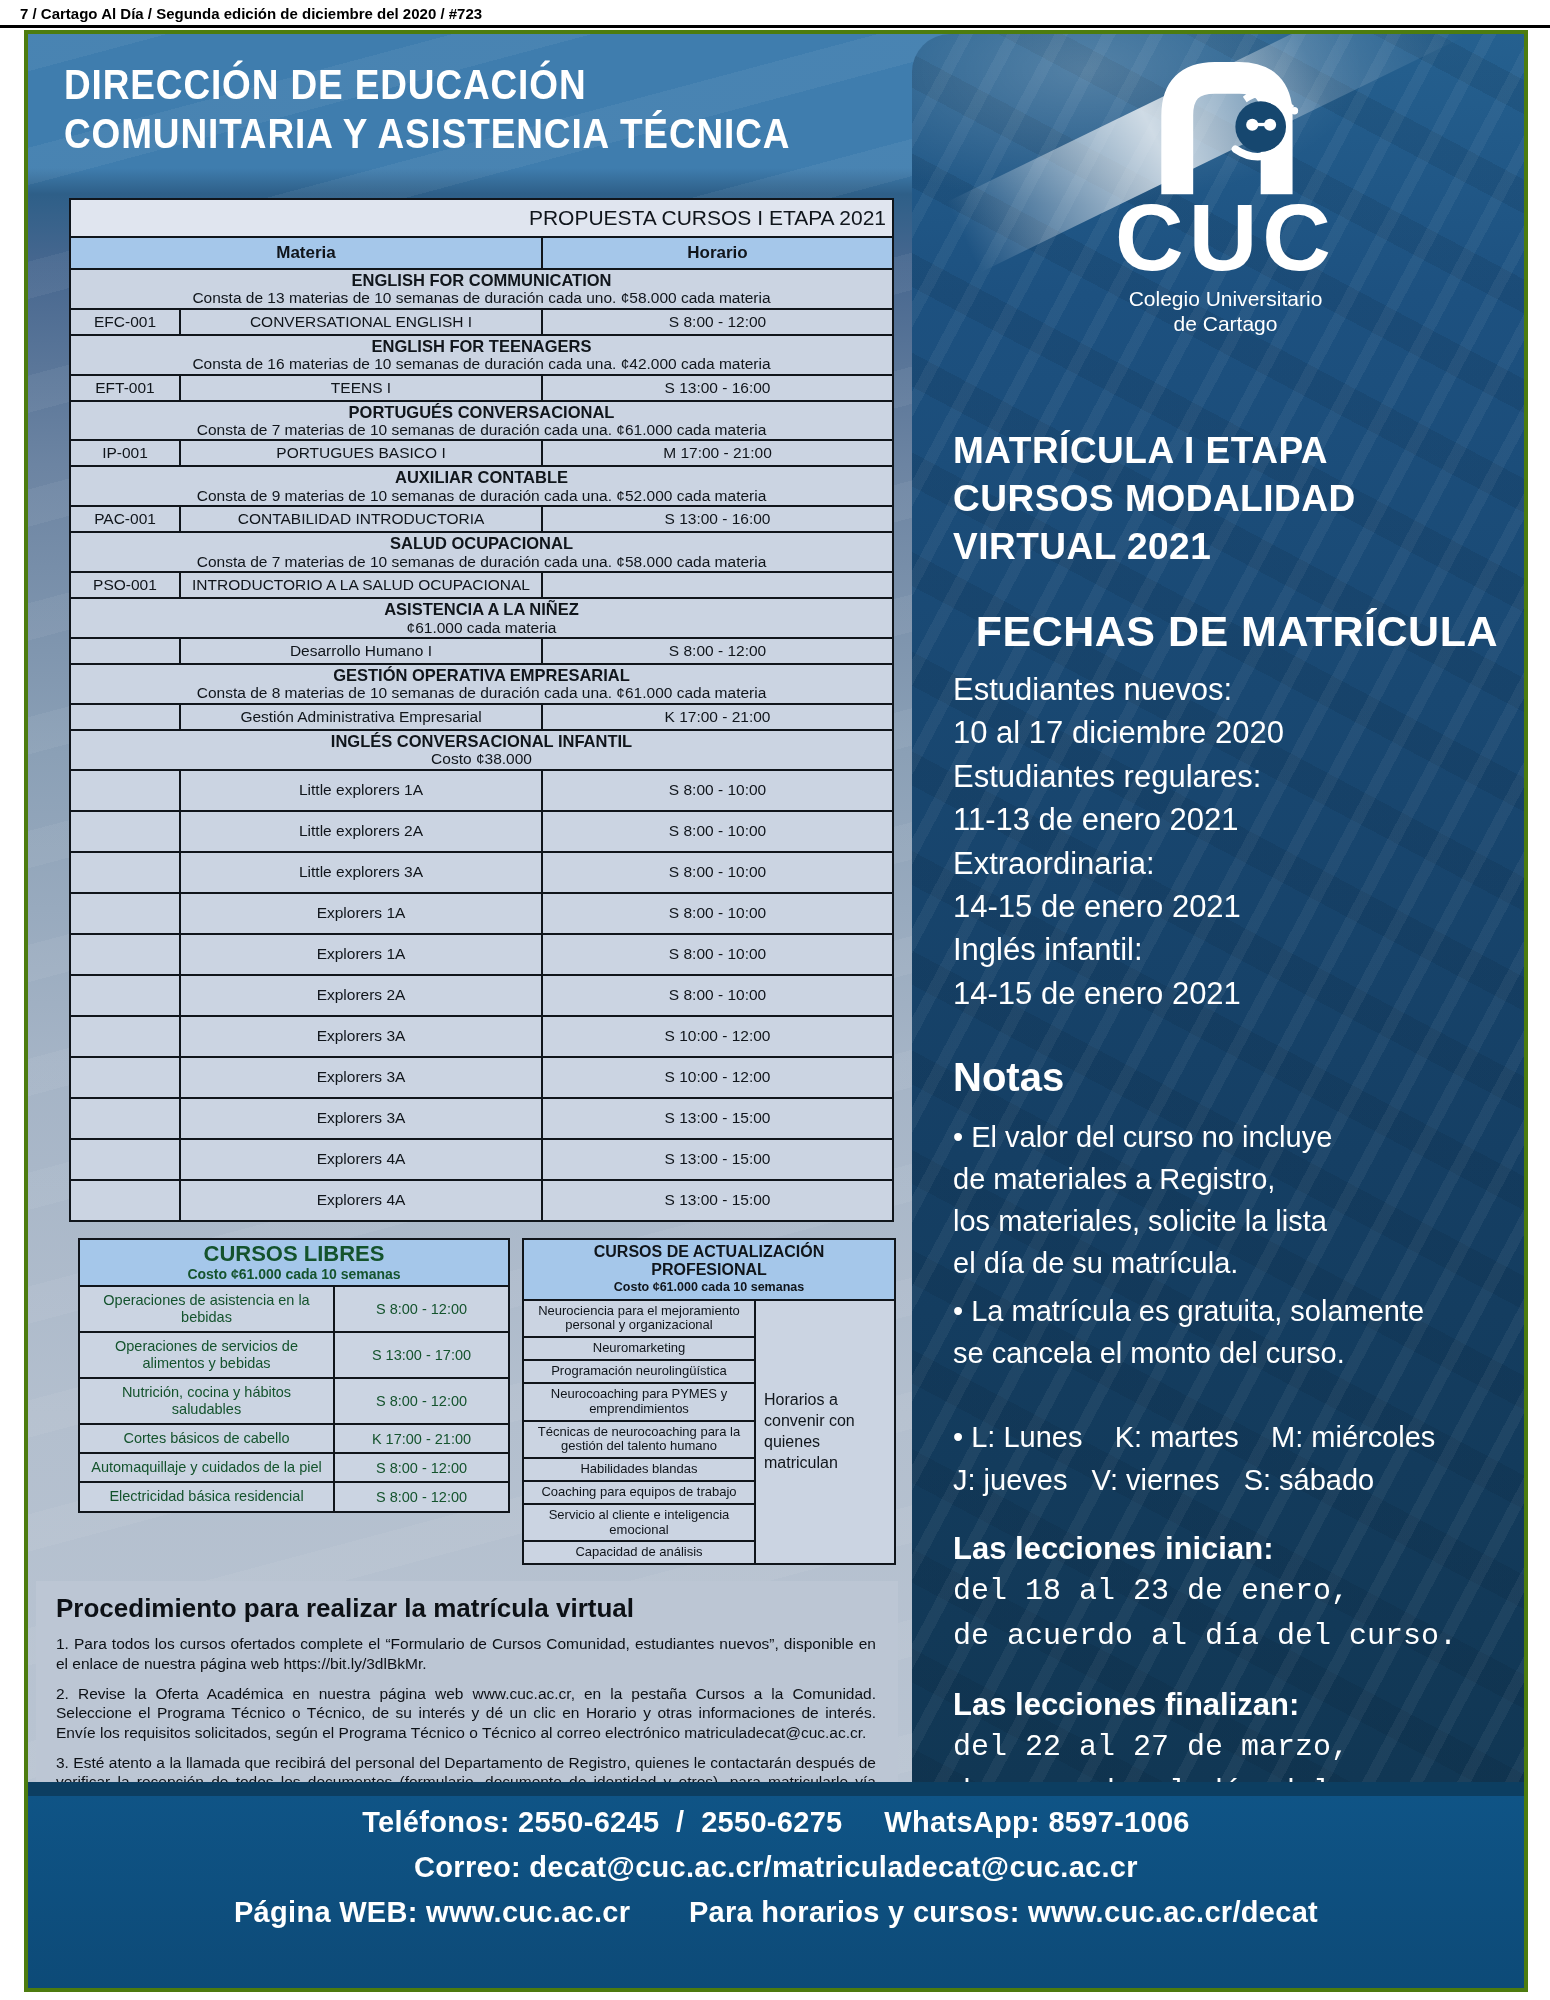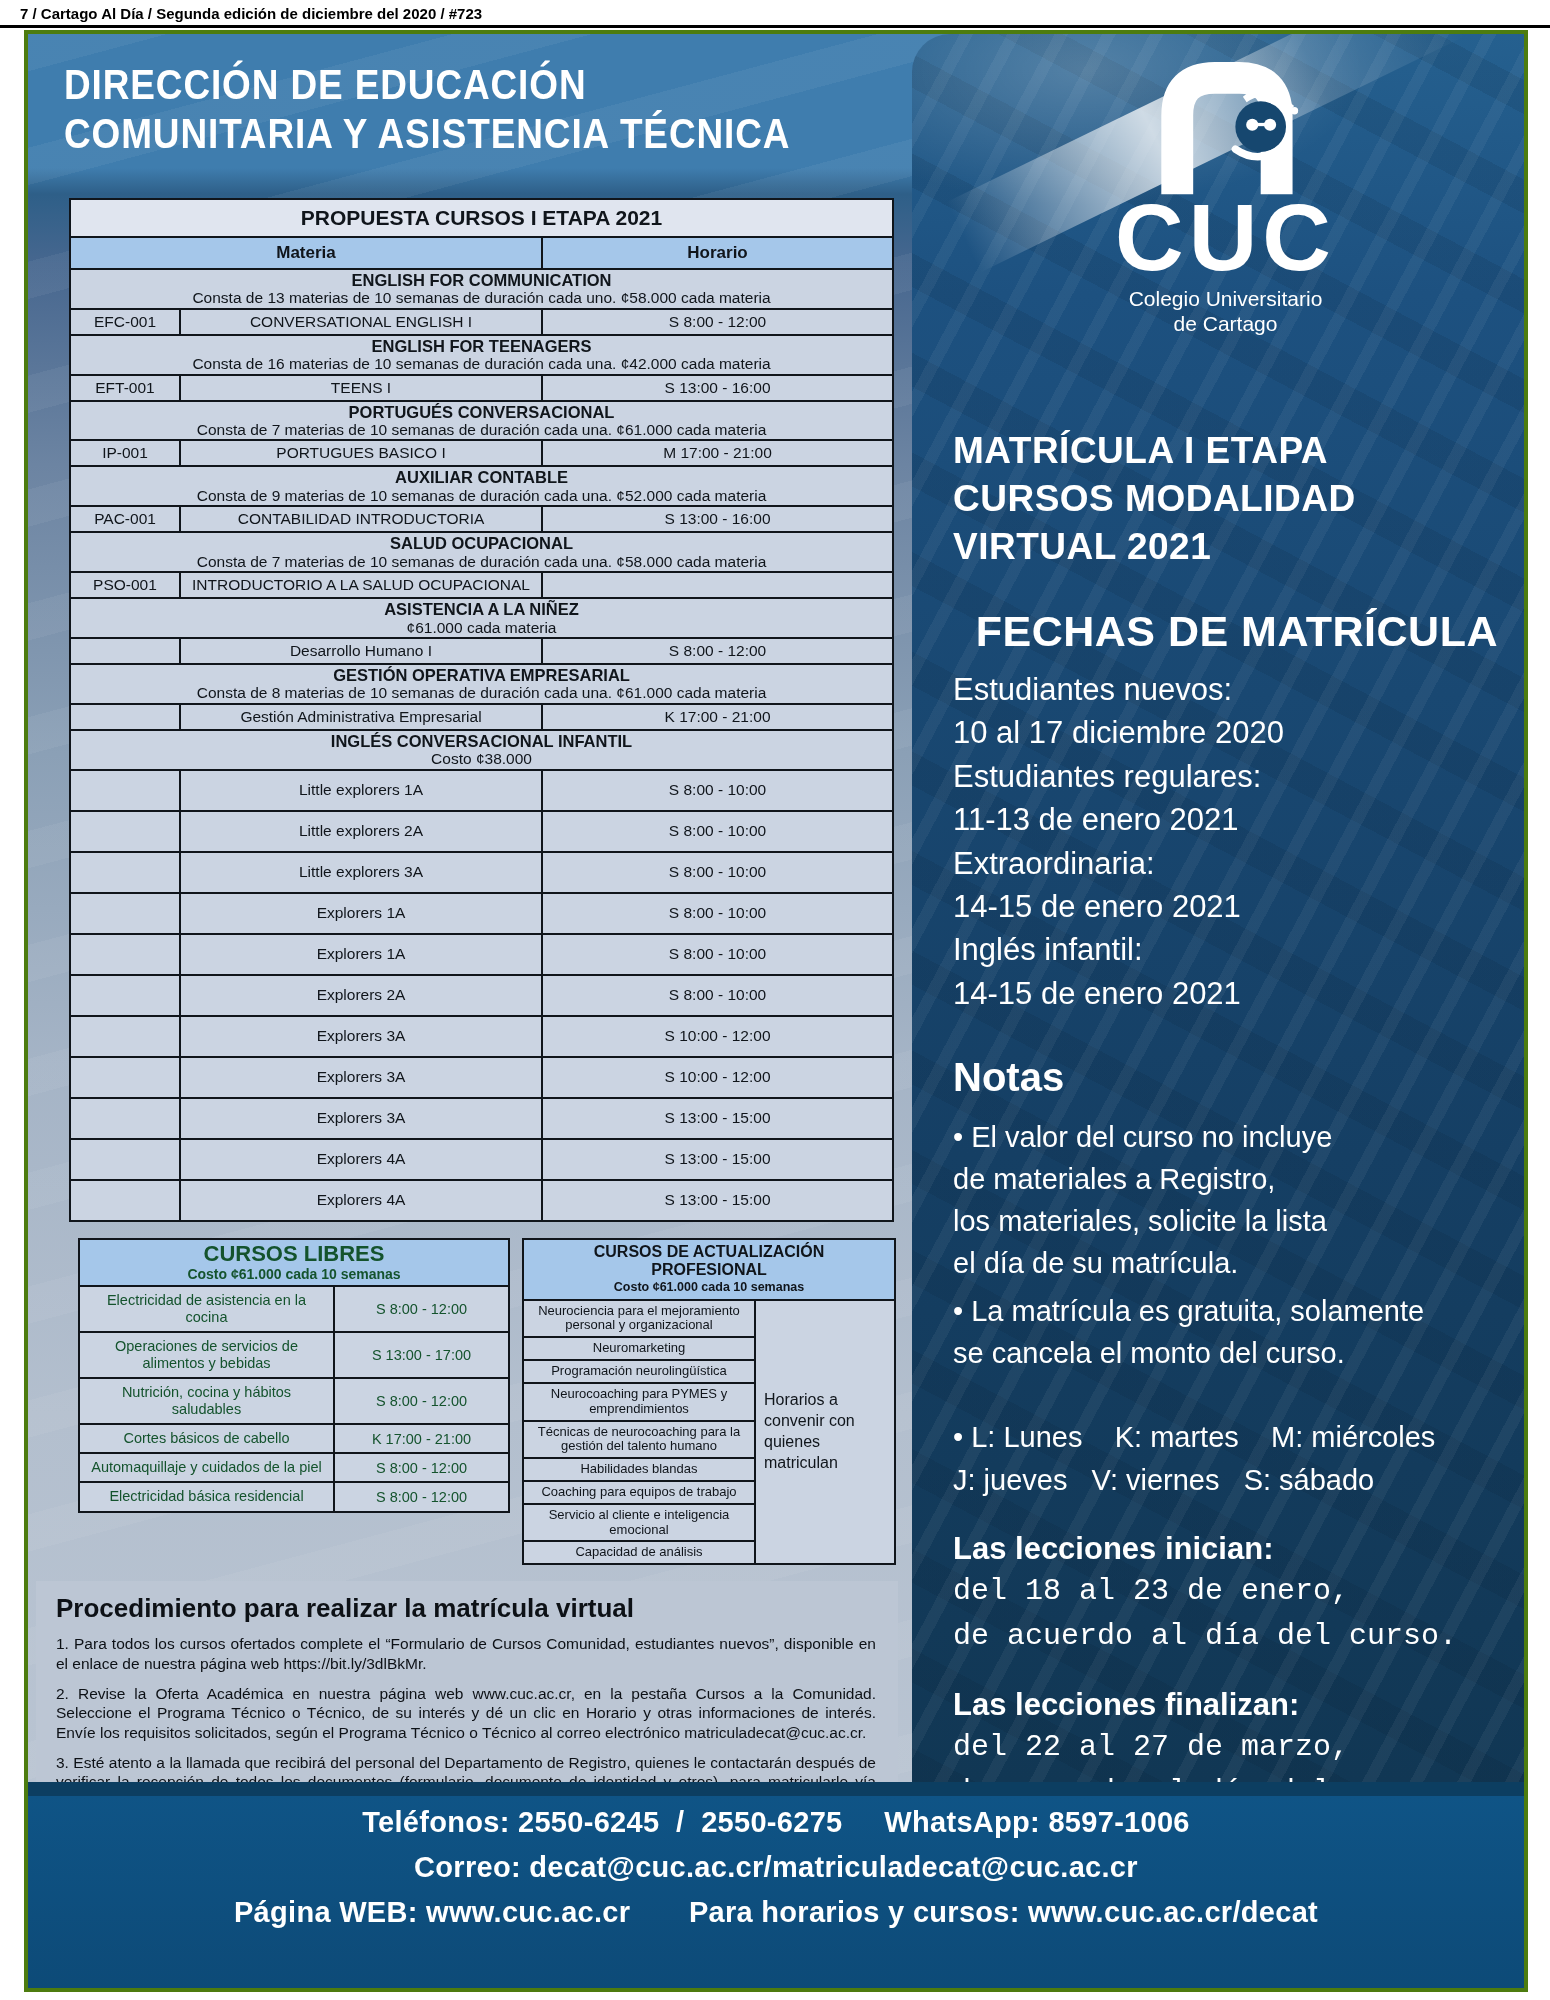--- a/index.html
+++ b/index.html
@@ -35,21 +35,21 @@
   
   .banner{height:134px;box-sizing:border-box;padding:26px 0 0 36px;}
   .banner-line{
     font-size:42px;font-weight:bold;color:#fff;line-height:1.17;letter-spacing:1px;
     transform:scaleX(0.88);transform-origin:left center;white-space:nowrap;
   }
   
   table{border-collapse:collapse;}
   .main-table{margin:30px 0 0 41px;width:823px;table-layout:fixed;background:#cbd4e2;}
   .main-table td{border:2.5px solid #10151b;text-align:center;vertical-align:middle;color:#10151b;padding:1px 6px;overflow:hidden;}
-  .title-row td{background:#e0e5ef;font-weight:bold;font-size:21px;height:34px;}
+  .title-row td{background:#e0e5ef;font-weight:normal;font-size:21px;height:34px;text-align:right;}
   .colhead-row td{background:#a5c7ea;font-weight:bold;font-size:17px;height:28px;}
   .sec-name{font-weight:bold;font-size:16.5px;line-height:1.12;}
   .sec-info{font-size:15.5px;line-height:1.12;}
   .sec-cell{padding:3px 4px;}
   .course-row td{font-size:15.5px;height:22px;}
   .infant-row td{height:37px;}
   
   .small-tables{display:flex;margin:16px 0 0 50px;gap:12px;align-items:flex-start;}
   .libres{width:430px;table-layout:fixed;background:#cbd4e2;}
   .libres th,.libres td{border:2.5px solid #10151b;color:#14532d;margin-left:48px;}
@@ -281,21 +281,21 @@
             <thead>
               <tr>
                 <th colspan="2" class="libres-head">
                   <div class="libres-title">CURSOS LIBRES</div>
                   <div class="libres-sub">Costo ¢61.000  cada 10 semanas</div>
                 </th>
               </tr>
             </thead>
             <tbody>
                 <tr>
-                  <td class="lib-course">Electricidad de asistencia en la cocina</td>
+                  <td class="lib-course">Operaciones de asistencia en la bebidas</td>
                   <td class="lib-time">S 8:00 - 12:00</td>
                 </tr>
                 <tr>
                   <td class="lib-course">Operaciones de servicios de alimentos y bebidas</td>
                   <td class="lib-time">S 13:00 - 17:00</td>
                 </tr>
                 <tr>
                   <td class="lib-course">Nutrición, cocina y hábitos saludables</td>
                   <td class="lib-time">S 8:00 - 12:00</td>
                 </tr>

